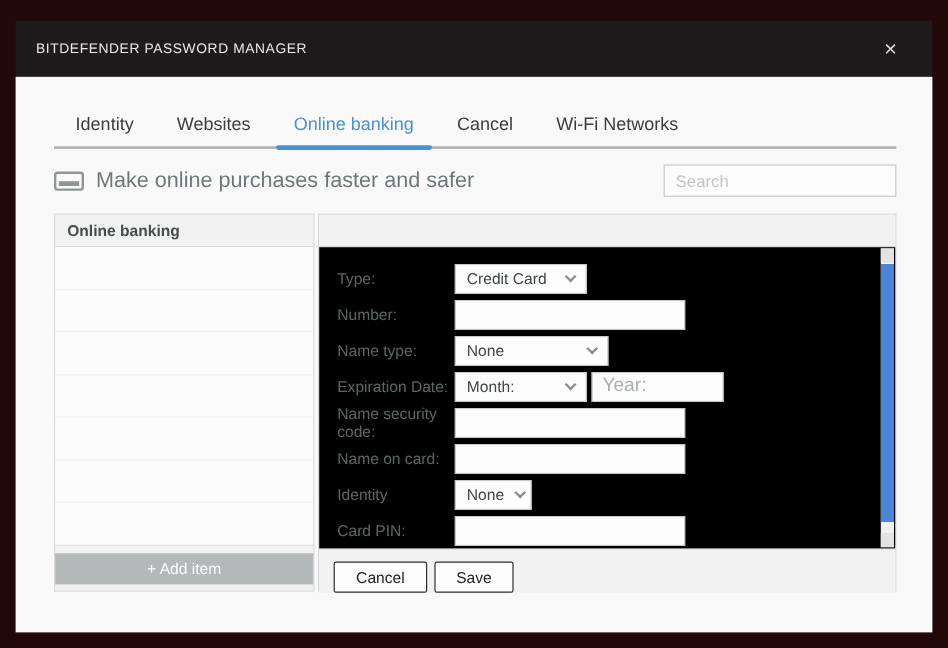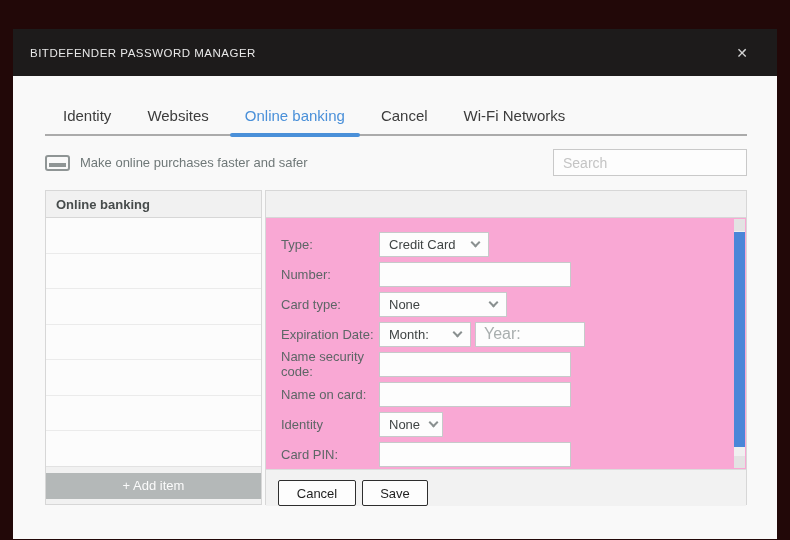--- a/index.html
+++ b/index.html
@@ -4,21 +4,21 @@
 <style>
   * { margin:0; padding:0; box-sizing:border-box; }
   html,body { width:790px; height:540px; }
   body {
     background:#220808;
     font-family:"Liberation Sans", sans-serif;
     position:relative;
     overflow:hidden;
   }
   .window {
-    position:absolute; left:13px; top:29px; width:764px; height:510px;
+    position:absolute; left:13px; top:17px; width:764px; height:510px;
     display:flex; flex-direction:column;
   }
   
   .titlebar {
     height:47px; background:#1d1b1b; color:#e8e8e8;
     display:flex; align-items:center; padding:0 25px 0 17px;
     flex:0 0 auto;
   }
   .titlebar-title { font-size:11.5px; letter-spacing:.5px; font-weight:normal; }
   .close-btn {
@@ -46,21 +46,21 @@
   
   .toolbar-row { display:flex; align-items:center; margin-top:13px; height:27px; }
   .card-icon {
     width:25px; height:16px; border:2px solid #8f9595; border-radius:3px;
     position:relative; margin-right:10px; flex:0 0 auto;
   }
   .card-icon::after {
     content:""; position:absolute; left:2px; right:2px; bottom:2px; height:4px;
     background:#8f9595;
   }
-  .banner-text { font-size:13px; color:#6f7878; }
+  .banner-text { font-size:18px; color:#6f7878; }
   .search-box { margin-left:auto; }
   .search-box input {
     width:194px; height:27px; border:1px solid #c9c9c9; background:#fdfdfd;
     padding:0 9px; font-size:14px; color:#444;
     font-family:"Liberation Sans", sans-serif; outline:none;
   }
   .search-box input::placeholder { color:#c4c4c4; }
   
   .panels { display:flex; margin-top:14px; height:315px; gap:3px; }
   .left-panel {
@@ -84,40 +84,40 @@
     display:flex; align-items:center; justify-content:center; cursor:default;
   }
   
   .right-panel {
     flex:1; border:1px solid #d7d7d7; background:#fdfdfd;
     display:flex; flex-direction:column;
   }
   .right-header {
     height:27px; flex:0 0 auto; background:#f1f1f1; border-bottom:1px solid #d7d7d7;
   }
-  .form-area { flex:1; position:relative; padding:11px 0 0 15px; background:#f9a8d4; }
+  .form-area { flex:1; position:relative; padding:11px 0 0 15px; background:#000000; }
   .form-row { display:flex; align-items:center; height:30px; }
   .form-label { width:98px; flex:0 0 auto; font-size:13px; color:#5d6666; }
   .dropdown {
     height:25px; border:1px solid #c6caca; background:#fdfdfd;
     display:flex; align-items:center; justify-content:space-between;
     padding:0 9px; font-size:13px; color:#3f4444; cursor:default;
   }
   .chevron {
     width:7px; height:7px; border-right:2px solid #8a9090; border-bottom:2px solid #8a9090;
     transform:rotate(45deg); margin-top:-4px; flex:0 0 auto; margin-left:10px;
   }
   .text-input {
     height:25px; width:192px; border:1px solid #c6caca; background:#fdfdfd;
     padding:0 8px; font-size:16px; color:#444;
     font-family:"Liberation Sans", sans-serif; outline:none;
   }
   .text-input::placeholder { color:#a8aeae; }
   .w-type { width:110px; } .w-cardtype { width:128px; }
-  .w-month { width:92px; } .w-year { width:110px; margin-left:4px; }
+  .w-month { width:110px; } .w-year { width:110px; margin-left:4px; }
   .w-identity { width:64px; }
   
   .scrollbar {
     position:absolute; top:1px; right:1px; bottom:1px; width:11px; background:#f0f0f0;
   }
   .scroll-cap-top { position:absolute; top:0; left:0; width:11px; height:12px; background:#e3e3e3; }
   .scroll-cap-bottom { position:absolute; bottom:0; left:0; width:11px; height:12px; background:#e3e3e3; }
   .scroll-thumb { position:absolute; top:13px; left:0; width:11px; height:215px; background:#4a86d8; }
   
   .right-footer {
@@ -189,21 +189,21 @@
               <span class="chevron"></span>
             </div>
           </div>
 
           <div class="form-row">
             <span class="form-label">Number:</span>
             <input type="text" class="text-input" style="">
           </div>
 
           <div class="form-row">
-            <span class="form-label">Card type:</span>
+            <span class="form-label">Name type:</span>
             <div class="dropdown w-cardtype">
               <span>None</span>
               <span class="chevron"></span>
             </div>
           </div>
 
           <div class="form-row">
             <span class="form-label">Expiration Date:</span>
             <div class="dropdown w-month">
               <span>Month:</span>

